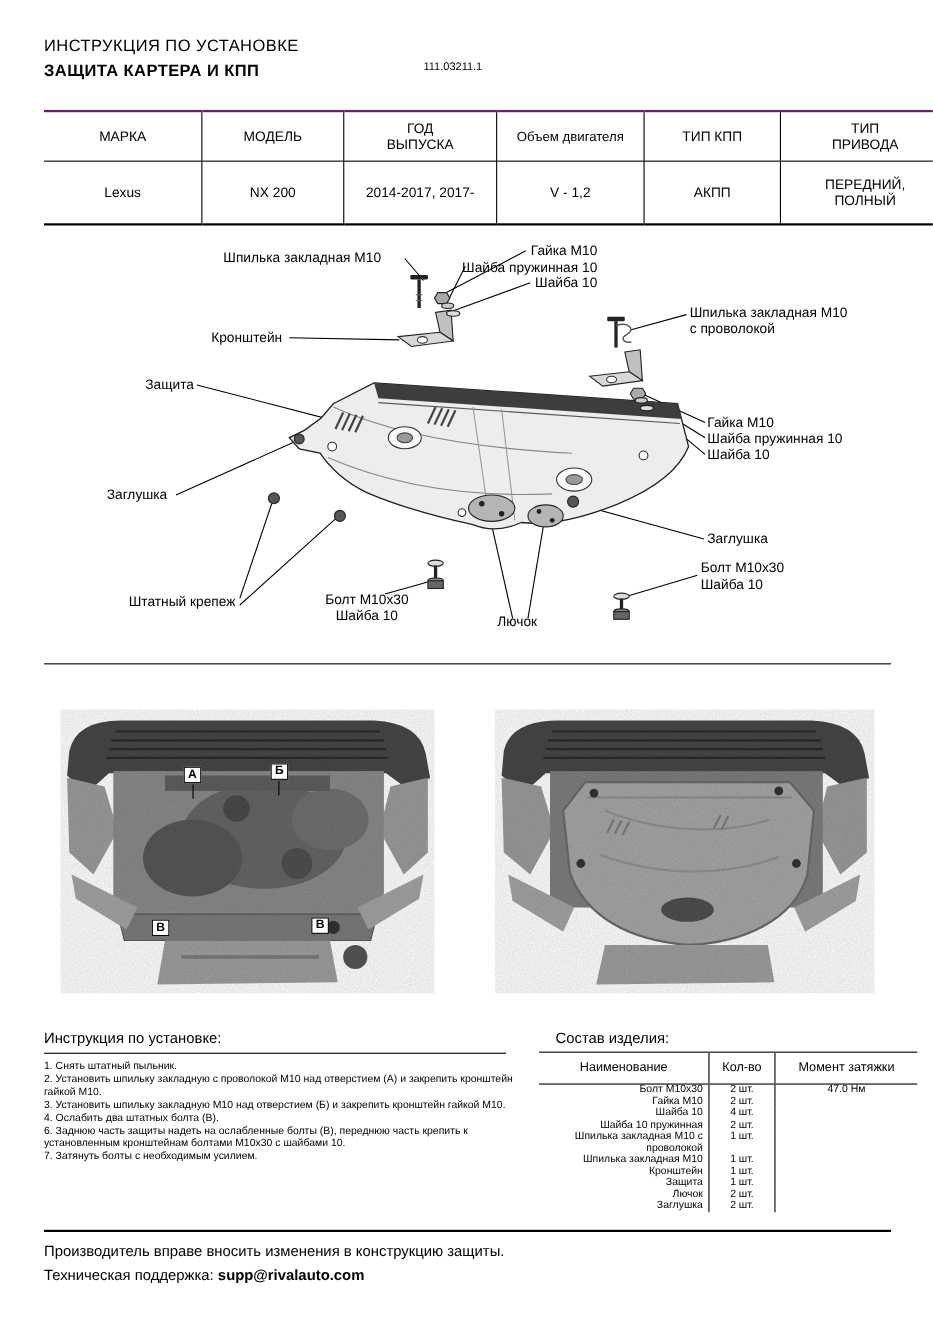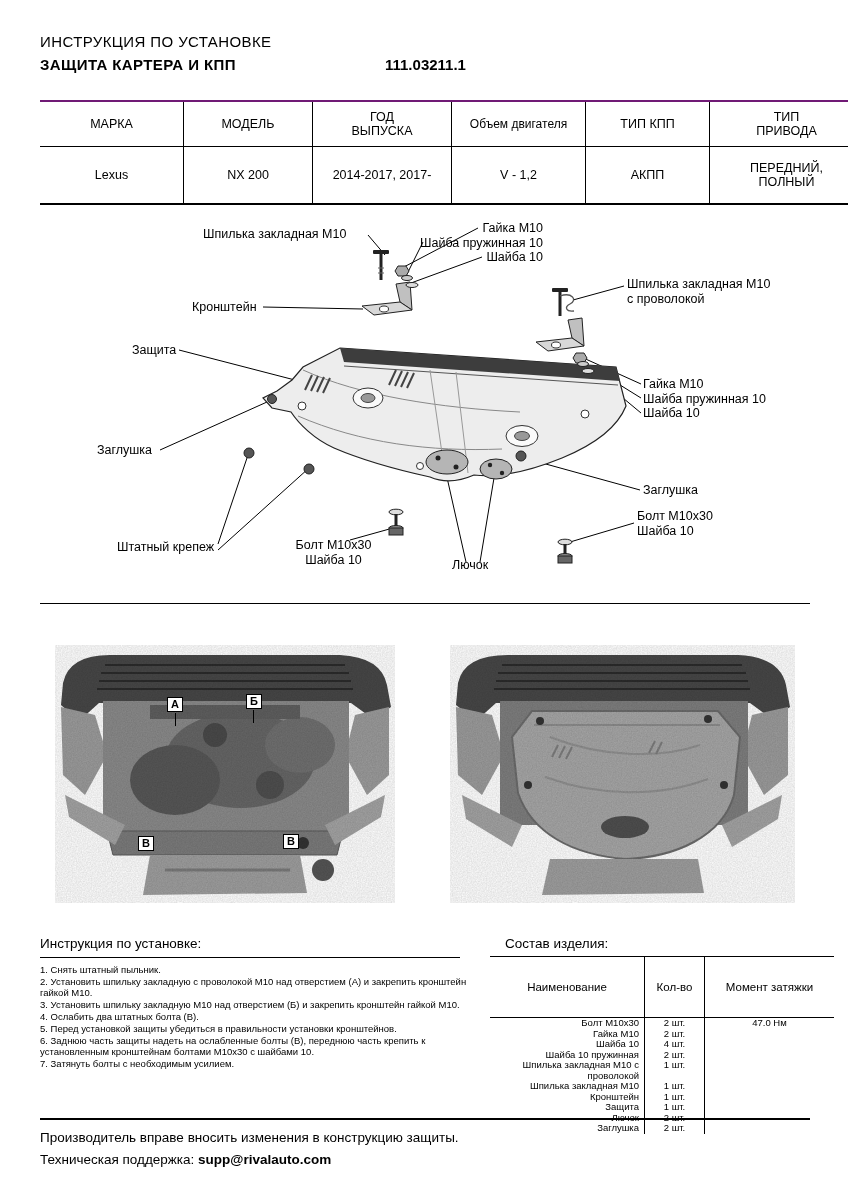--- a/index.html
+++ b/index.html
@@ -7,21 +7,21 @@
     width:848px;height:1200px;position:relative;overflow:hidden;
     background:#fff;color:#000;
     font-family:"Liberation Sans", sans-serif;
   }
   .abs{position:absolute;}
   .pre{white-space:pre-line;}
 
   
   .doc-type{font-size:15px;letter-spacing:.4px;}
   .product-title{font-size:15px;font-weight:bold;letter-spacing:.4px;}
-  .part-number{font-size:15px;font-weight:bold;}
+  .part-number{font-size:10px;font-weight:normal;}
 
   
   table.spec{border-collapse:collapse;table-layout:fixed;width:770px;}
   table.spec td{
     text-align:center;vertical-align:middle;font-size:12.5px;
     border-left:1px solid #000;border-right:1px solid #000;padding:2px 4px;
   }
   table.spec td:first-child{border-left:none;}
   table.spec td:last-child{border-right:none;}
   table.spec tr.hrow td{border-top:2px solid #701a75;border-bottom:1.5px solid #000;height:40px;}
@@ -42,21 +42,21 @@
   .sec-title{font-size:13.5px;font-weight:normal;}
   .rule{background:#000;height:1px;}
   .rule2{background:#000;height:2px;}
   .steps{font-size:9.5px;line-height:11px;}
   .steps .step{margin:0 0 1px 0;}
 
   table.parts{border-collapse:collapse;table-layout:fixed;width:330px;border-top:1px solid #000;}
   table.parts td{font-size:9.5px;line-height:10.5px;padding:0 5px;vertical-align:top;}
   table.parts tr.phead td{
     font-size:11.5px;line-height:13px;text-align:center;vertical-align:middle;
-    border-bottom:1px solid #000;height:24px;padding:18px 2px;
+    border-bottom:1px solid #000;height:24px;padding:2px 2px;
   }
   table.parts td.c2,table.parts td.c3{border-left:1px solid #000;}
   table.parts td.pname{text-align:right;}
   table.parts td.pqty{text-align:center;}
   table.parts td.ptorque{text-align:center;}
 
   .footer-line{font-size:13.5px;}
   .footer-line b{font-weight:bold;}
 </style>
 </head>
@@ -303,21 +303,20 @@
     </svg>
   </div>
 
   <div class="abs sec-title" style="left:40px;top:936px">Инструкция по установке:</div>
   <div class="abs rule" style="left:40px;top:957px;width:420px"></div>
   <div class="abs steps" style="left:40px;top:964px;width:430px">
     <div class="step">1. Снять штатный пыльник.</div>
     <div class="step">2. Установить шпильку закладную с проволокой М10  над отверстием (А) и закрепить кронштейн гайкой М10.</div>
     <div class="step">3. Установить шпильку закладную М10  над отверстием (Б) и закрепить кронштейн гайкой М10.</div>
     <div class="step">4. Ослабить два штатных болта (В).</div>
-    <div class="step">5. Перед установкой защиты убедиться в правильности установки кронштейнов.</div>
     <div class="step">6. Заднюю часть защиты надеть на ослабленные болты (В), переднюю часть крепить к установленным кронштейнам болтами М10х30 с шайбами 10.</div>
     <div class="step">7. Затянуть болты с необходимым усилием.</div>
   </div>
 
   <div class="abs sec-title" style="left:505px;top:936px">Состав изделия:</div>
   <table class="abs parts" style="left:490px;top:956px">
     <tbody>
         <tr class="phead">
       <td style="width:150px">Наименование</td>
       <td style="width:55px" class="c2">Кол-во</td>

